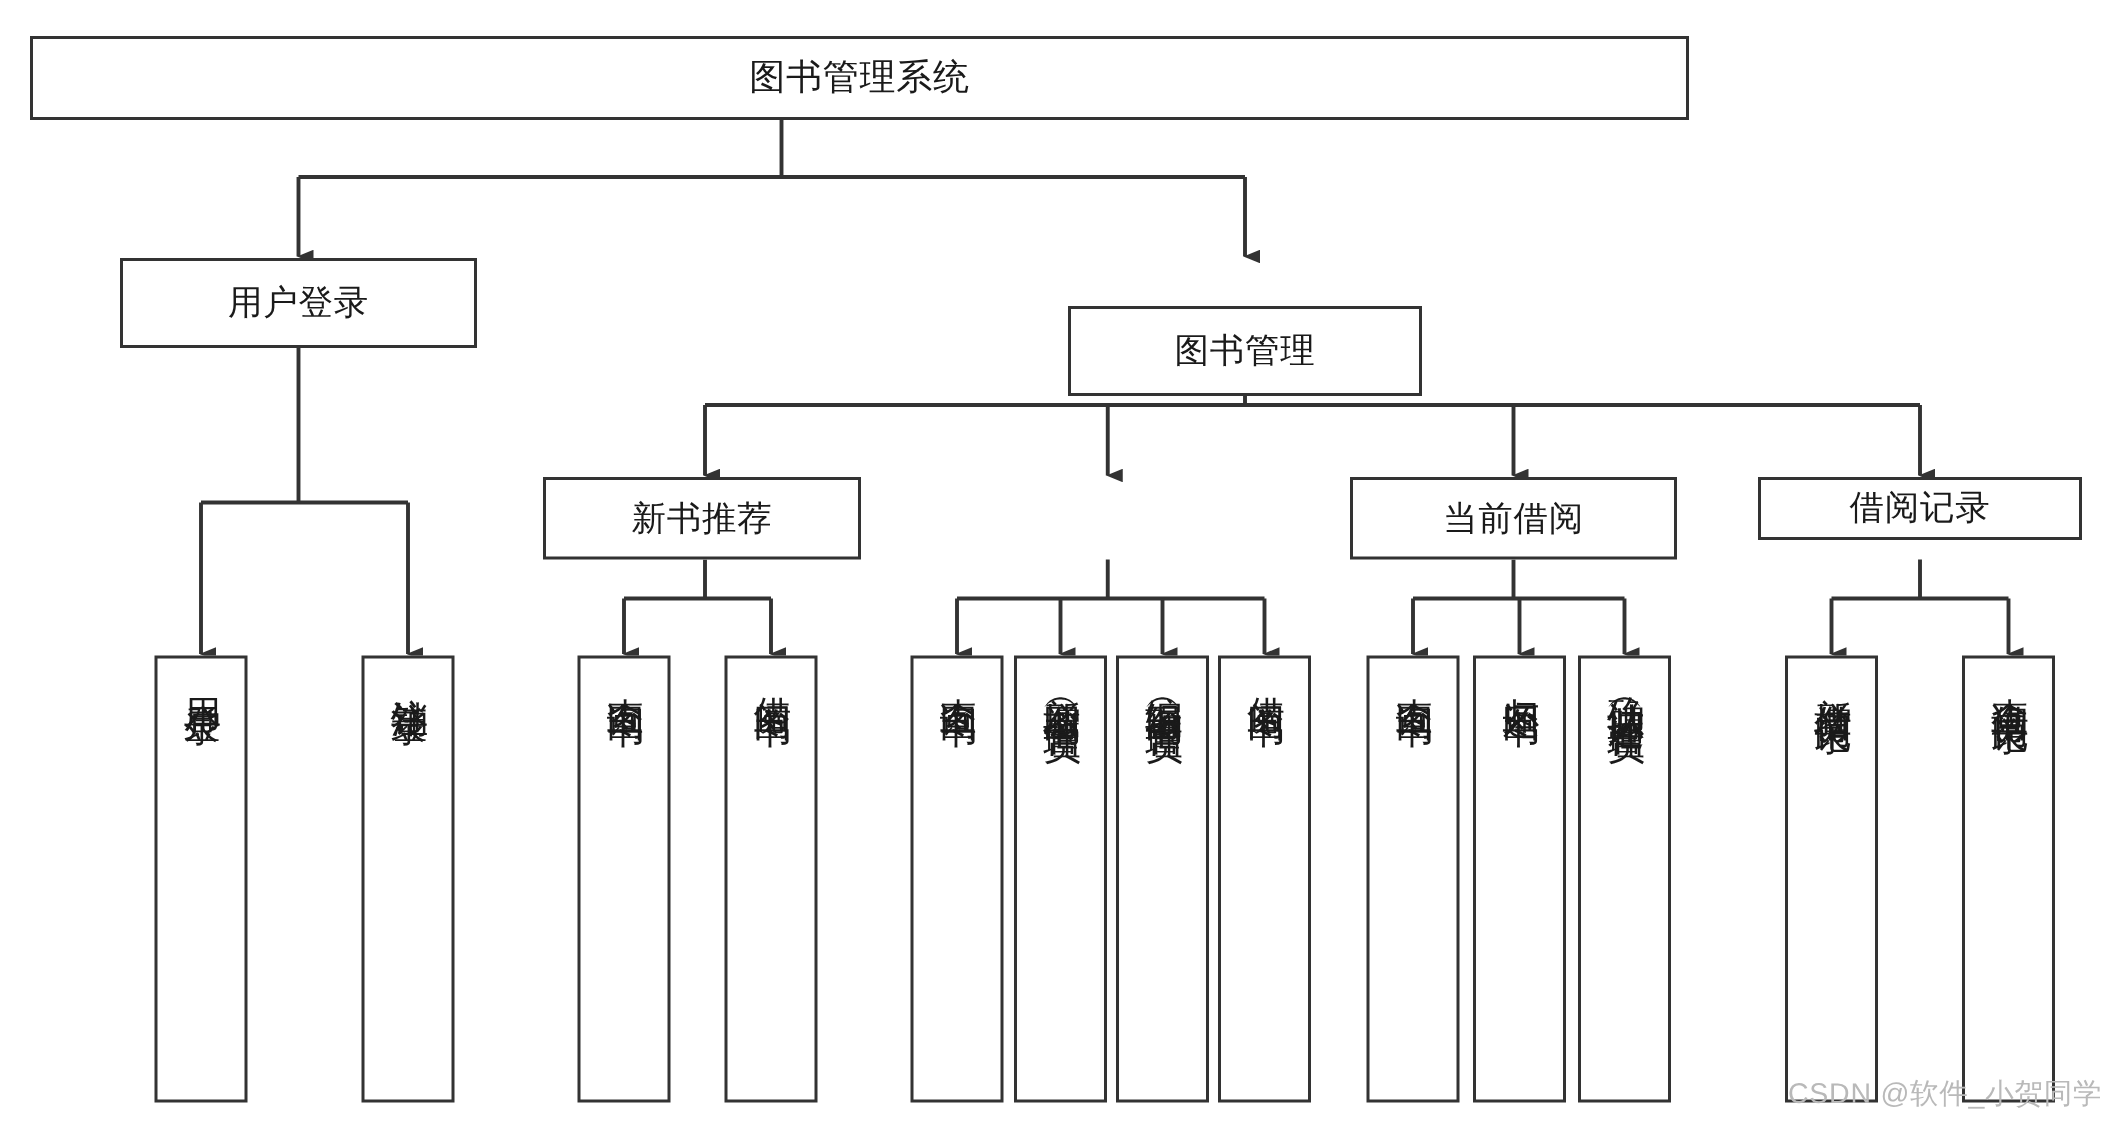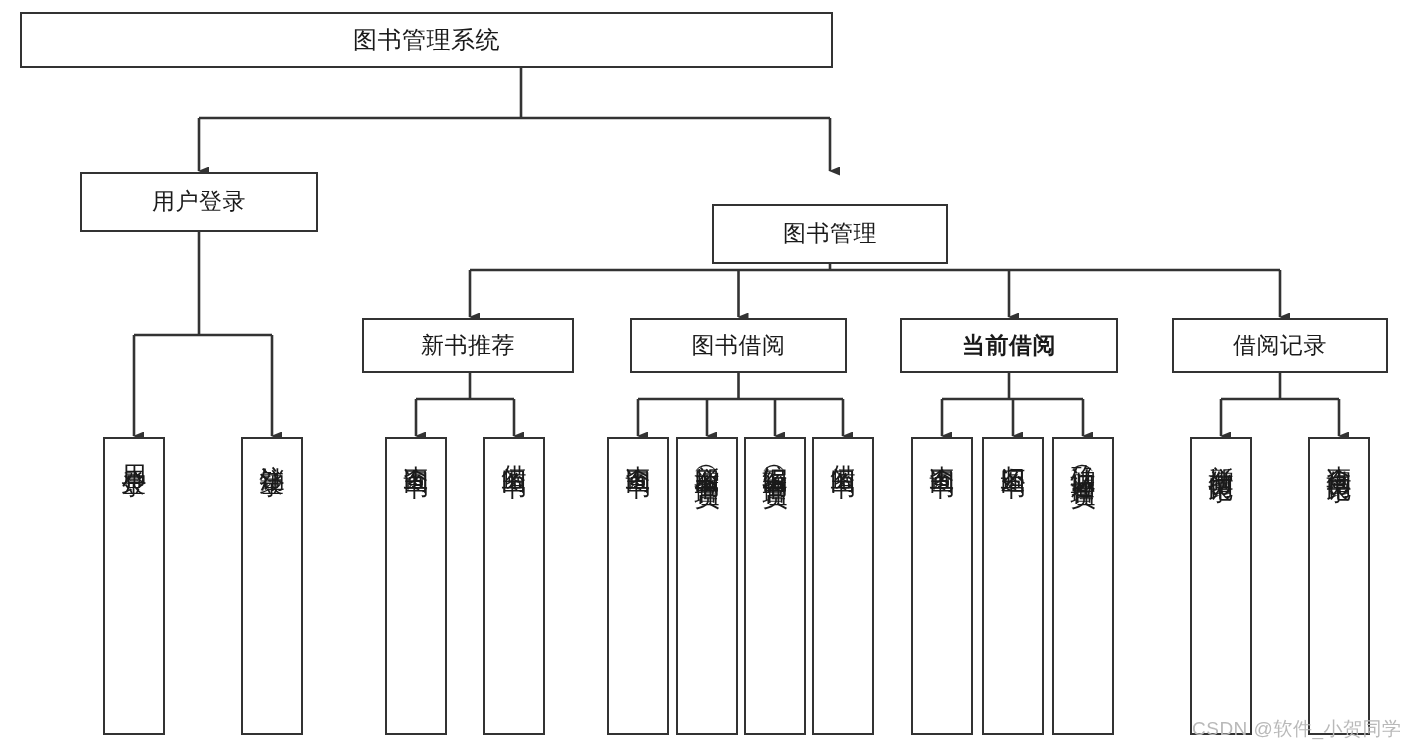--- a/index.html
+++ b/index.html
@@ -112,45 +112,42 @@
         <line x1="942" y1="399" x2="942" y2="436" marker-end="url(#arrowhead)"></line>
         <line x1="1013" y1="399" x2="1013" y2="436" marker-end="url(#arrowhead)"></line>
         <line x1="1083" y1="399" x2="1083" y2="436" marker-end="url(#arrowhead)"></line>
         <line x1="1280" y1="373" x2="1280" y2="399"></line>
         <line x1="1221" y1="399" x2="1339" y2="399"></line>
         <line x1="1221" y1="399" x2="1221" y2="436" marker-end="url(#arrowhead)"></line>
         <line x1="1339" y1="399" x2="1339" y2="436" marker-end="url(#arrowhead)"></line>
       </g>
   </svg>
 
-  <div class="node h-node" id="node-root" style="left: 20px; top: 12px; width: 813px; height: 56px;">
+  <div class="node h-node" id="node-root" style="left: 20px; top: 24px; width: 1106px; height: 56px;">
     <span class="node-label">图书管理系统</span>
   </div>
 
   <div class="node h-node" id="node-user_login" style="left: 80px; top: 172px; width: 238px; height: 60px;">
     <span class="node-label">用户登录</span>
   </div>
 
   <div class="node h-node" id="node-book_manage" style="left: 712px; top: 172px; width: 236px; height: 60px; margin-top: 32px;">
     <span class="node-label">图书管理</span>
   </div>
 
   <div class="node h-node" id="node-new_book_rec" style="left: 362px; top: 318px; width: 212px; height: 55px;">
     <span class="node-label">新书推荐</span>
   </div>
 
-  <div class="node h-node" id="node-book_borrow" style="left: 630px; top: 318px; width: 217px; height: 55px;">
-    <span class="node-label">图书借阅</span>
-  </div>
-
-  <div class="node h-node" id="node-current_borrow" style="left: 900px; top: 318px; width: 218px; height: 55px; font-weight: bold;">
+
+  <div class="node h-node" id="node-current_borrow" style="left: 900px; top: 318px; width: 218px; height: 55px;">
     <span class="node-label">当前借阅</span>
   </div>
 
-  <div class="node h-node" id="node-borrow_record" style="left: 1172px; top: 318px; width: 216px; height: 55px;">
+  <div class="node h-node" id="node-borrow_record" style="left: 1172px; top: 318px; width: 216px; height: 42px;">
     <span class="node-label">借阅记录</span>
   </div>
 
   <div class="node v-node" id="node-leaf_user_login" style="left: 103px; top: 437px; width: 62px; height: 298px;">
     <span class="node-label">用户登录</span>
   </div>
 
   <div class="node v-node" id="node-leaf_logout" style="left: 241px; top: 437px; width: 62px; height: 298px;">
     <span class="node-label">注销登录</span>
   </div>

